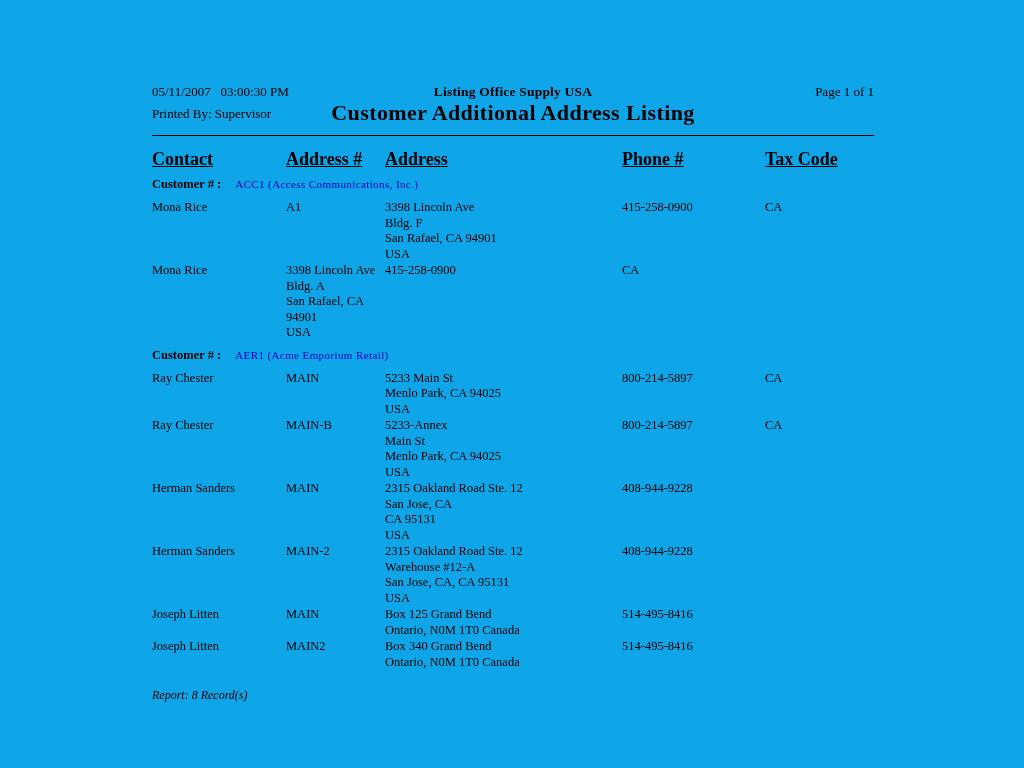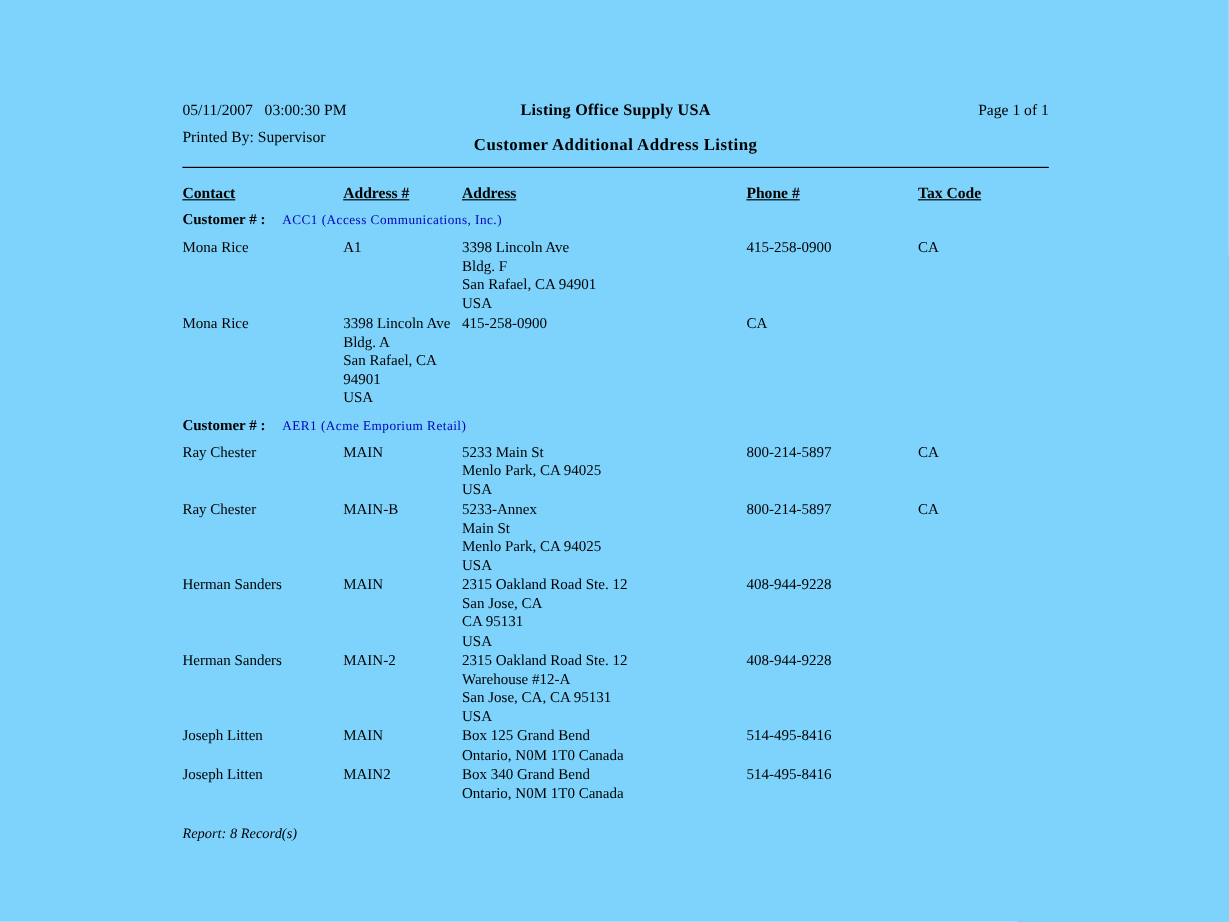--- a/index.html
+++ b/index.html
@@ -6,53 +6,53 @@
   html, body { background: #ffffff; }
   body {
     width: 1024px; height: 768px;
     font-family: "Liberation Serif", serif;
     color: #000000;
     overflow: hidden;
   }
   .page {
     position: relative;
     width: 1024px; height: 768px;
-    background: #7dd3fc;
+    background: #0ea5e9;
     overflow: hidden;
   }
   .report {
     position: absolute;
     left: 152px; top: 84px;
     width: 722px;
   }
   .hdr {
     display: grid;
     grid-template-columns: 1fr auto 1fr;
     align-items: start;
   }
   .hdr-left { font-size: 13px; }
   .hdr-datetime { white-space: pre; margin-bottom: 6px; }
   .hdr-center { text-align: center; }
   .company { font-size: 13.5px; font-weight: bold; letter-spacing: 0.2px; }
-  .title { font-size: 14px; font-weight: bold; letter-spacing: 0.4px; margin-top: 14px; }
+  .title { font-size: 22px; font-weight: bold; letter-spacing: 0.4px; margin-top: 0; }
   .hdr-right { text-align: right; font-size: 13px; }
   .rule {
     border: none;
     border-top: 1px solid #000000;
     margin-top: 9px;
     width: 100%;
   }
   .cols, .row {
     display: grid;
     grid-template-columns: 134px 99px 237px 143px 1fr;
   }
   .cols {
     margin-top: 13px;
     font-weight: bold;
-    font-size: 13px;
+    font-size: 18px;
   }
   .cols span { text-decoration: underline; }
   .group-header {
     margin: 7px 0 8px 0;
     font-size: 12.5px;
   }
   .cust-label { font-weight: bold; }
   .cust-link {
     color: #0000bb;
     font-size: 11px;

